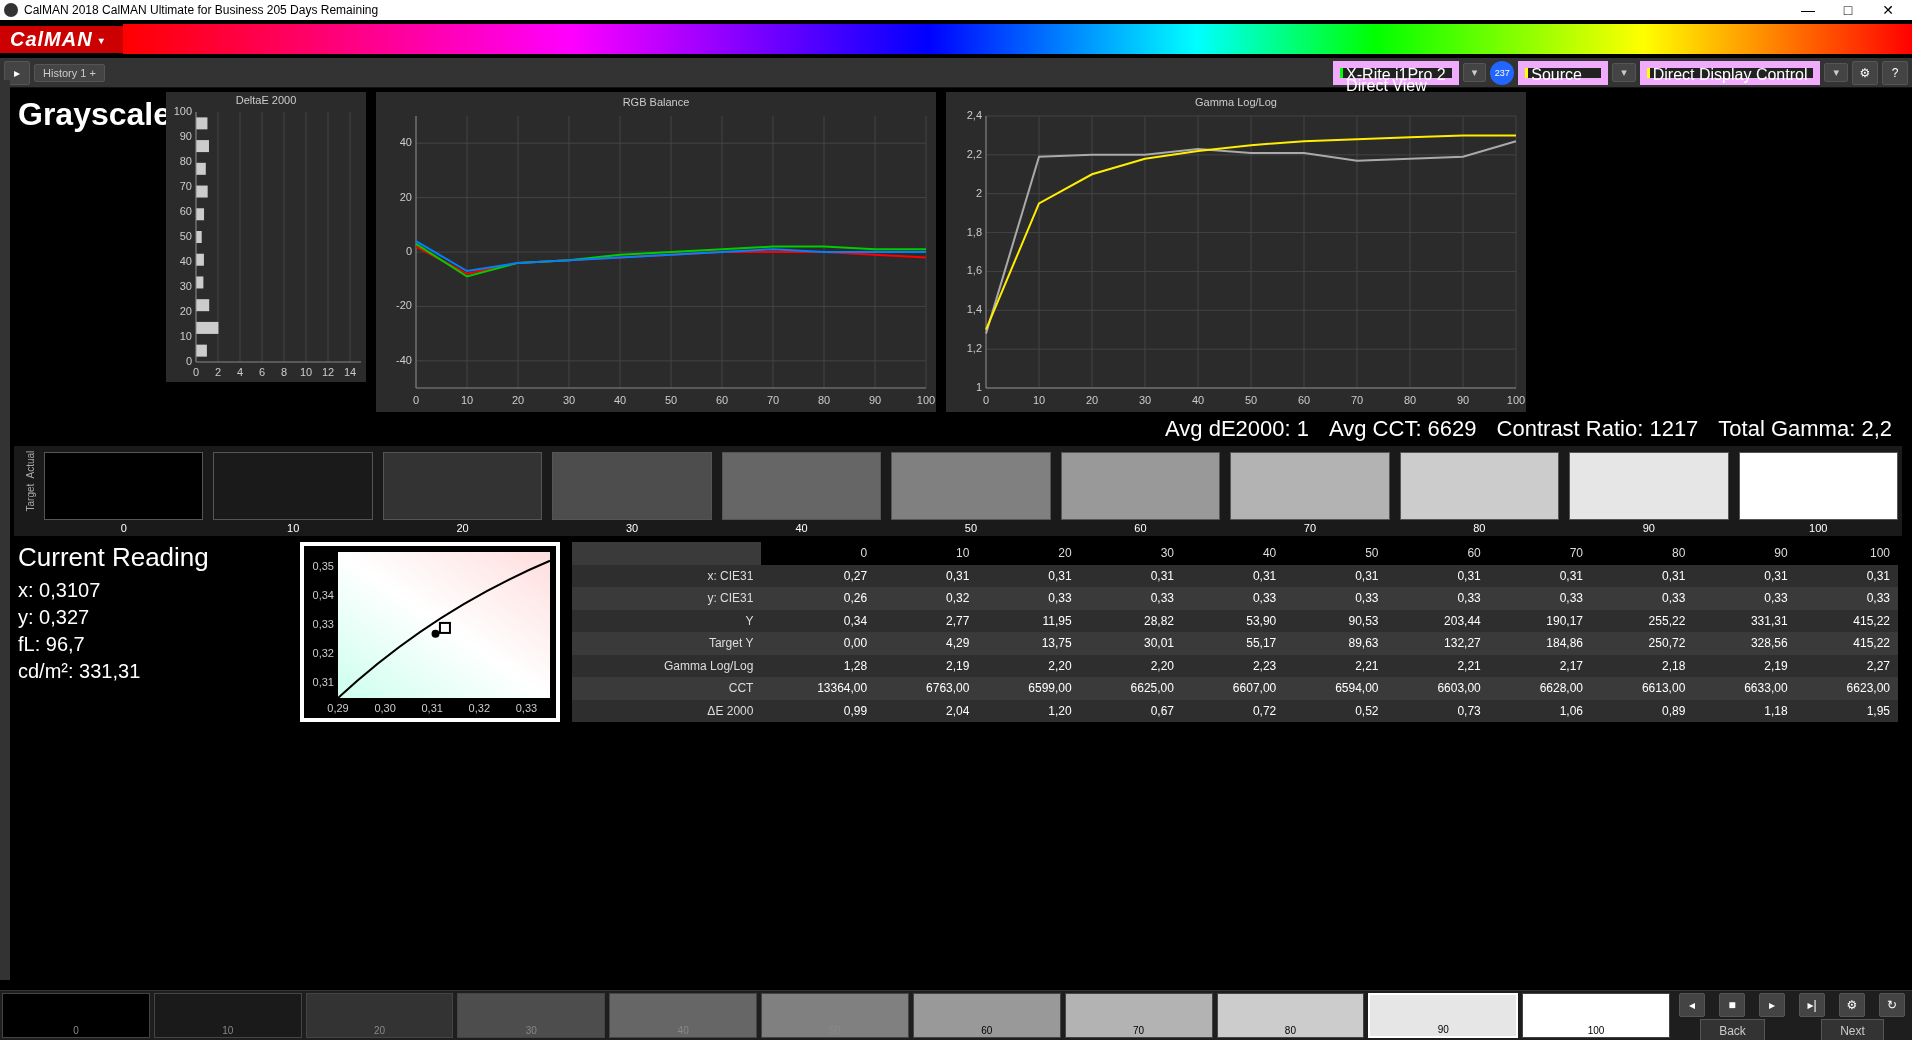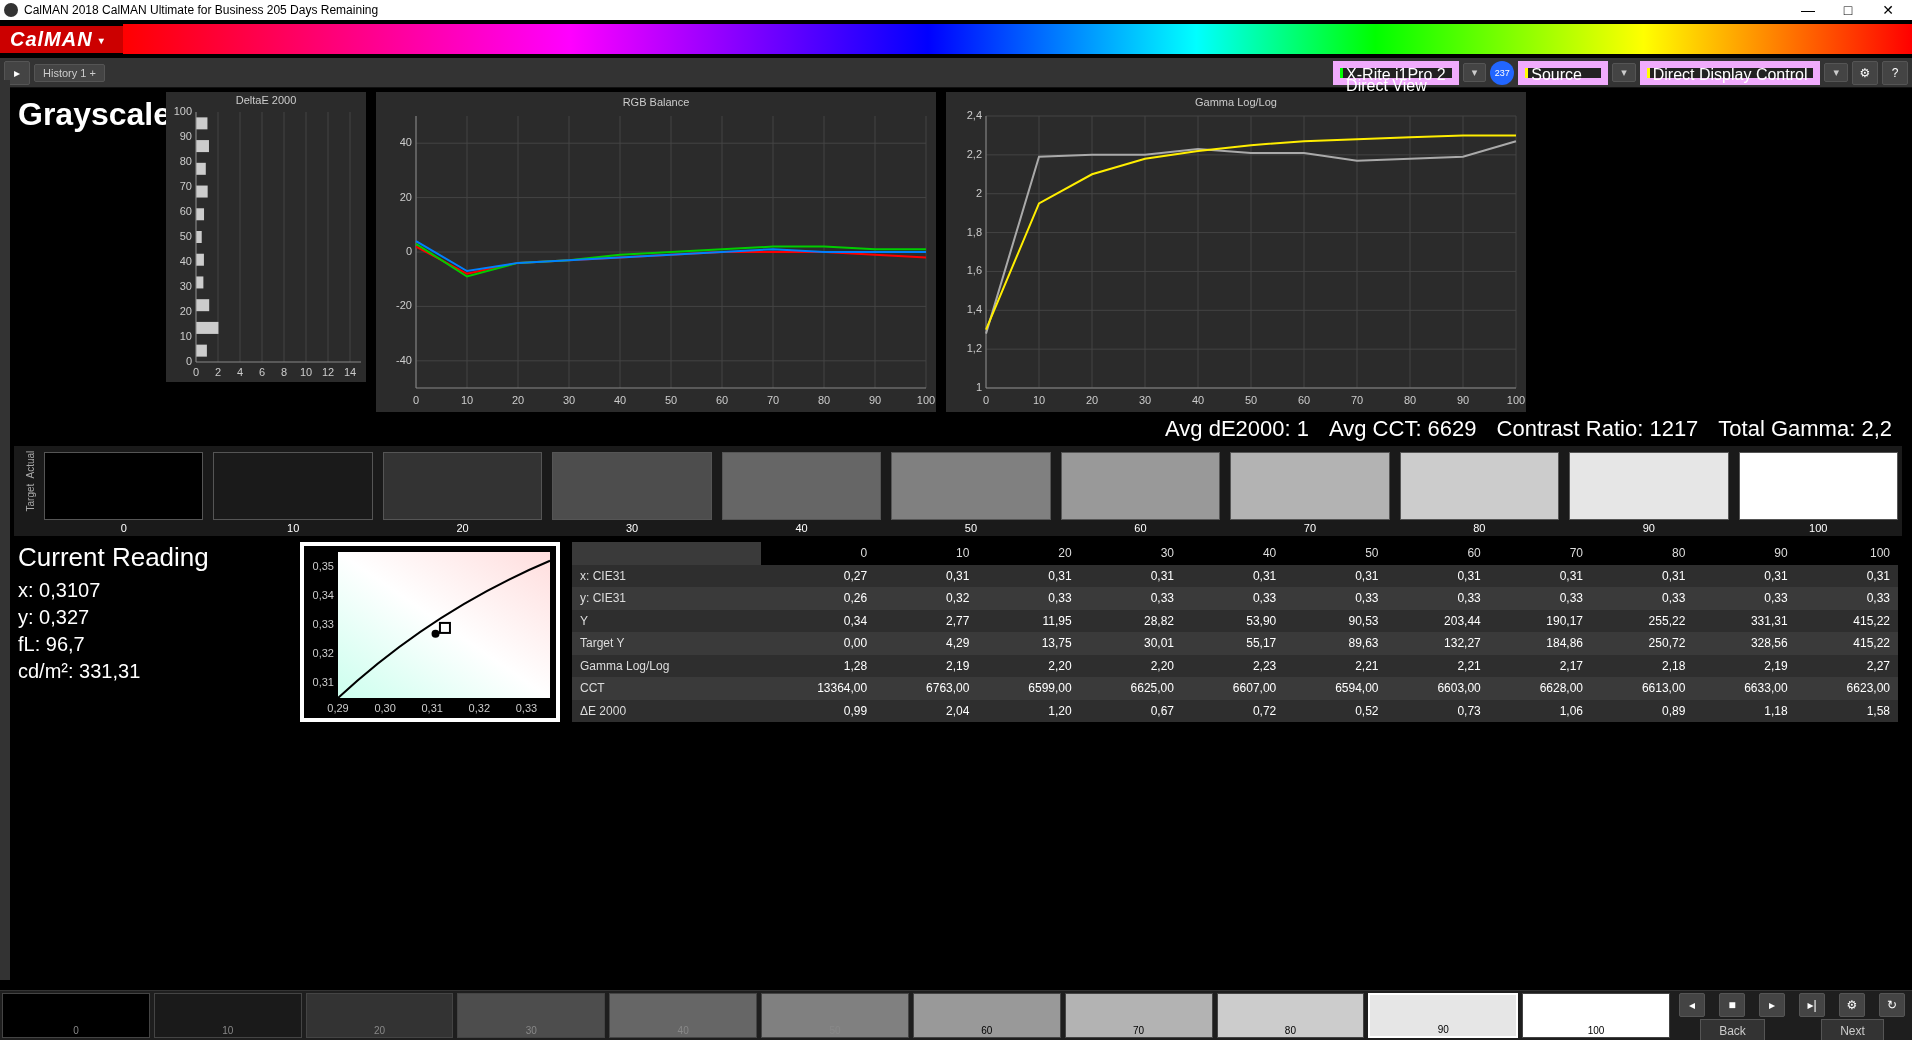--- a/index.html
+++ b/index.html
@@ -37,21 +37,21 @@
 .readingrow { display: flex; gap: 12px; padding: 6px 4px; }
 .readingcol { min-width: 270px; }
 .readingtitle { font-size: 26px; padding-bottom: 4px; }
 .readingval { font-size: 20px; padding: 2px 0; }
 .ciebox { border: 4px solid #fff; width: 260px; height: 180px; }
 .datatable { flex: 1; font-size: 12px; border-collapse: collapse; }
 .datatable th, .datatable td { padding: 3px 8px; text-align: right; border: none; }
 .datatable th { font-weight: normal; color: #ddd; }
 .datatable tr:nth-child(odd) td, .datatable tr:nth-child(odd) th.rowh { background: #3a3a3a; }
 .datatable tr:nth-child(even) td, .datatable tr:nth-child(even) th.rowh { background: #2e2e2e; }
-.datatable th.rowh { text-align: left; min-width: 110px; }
+.datatable th.rowh { text-align: right; min-width: 110px; }
 .bottombar { position: absolute; bottom: 0; left: 0; right: 0; height: 50px; background: #1e1e1e; display: flex; align-items: stretch; border-top: 1px solid #333; }
 .bswatch { flex: 1; margin: 2px; border: 1px solid #444; display: flex; align-items: flex-end; justify-content: center; font-size: 10px; color: #888; position:relative;}
 .bswatch .bval { position:absolute; bottom:1px; }
 .bctrl { width: 240px; display: flex; flex-wrap: wrap; align-items: center; justify-content: space-around; padding: 2px; gap:2px;}
 .bctrl .brow { display:flex; gap:4px; width:100%; justify-content:space-around;}
 .bctrl button { background: #333; border: 1px solid #555; color: #ccc; padding: 4px 18px; font-size: 12px; cursor:pointer;}
 svg text { fill: #ccc; font-size: 11px; font-family: Arial; }
 svg .axis { stroke: #888; stroke-width: 1; }
 svg .grid { stroke: #444; stroke-width: 1; }
 </style>
@@ -440,21 +440,21 @@
             <td>0,99</td>
             <td>2,04</td>
             <td>1,20</td>
             <td>0,67</td>
             <td>0,72</td>
             <td>0,52</td>
             <td>0,73</td>
             <td>1,06</td>
             <td>0,89</td>
             <td>1,18</td>
-            <td>1,58</td>
+            <td>1,95</td>
           </tr>
         </tbody>
       </table>
 </div>
 
 </div>
 
 <div class="bottombar">
   <div id="bswatches" style="display:flex; flex:1;">
       <div class="bswatch" style="background: rgb(0, 0, 0);">

